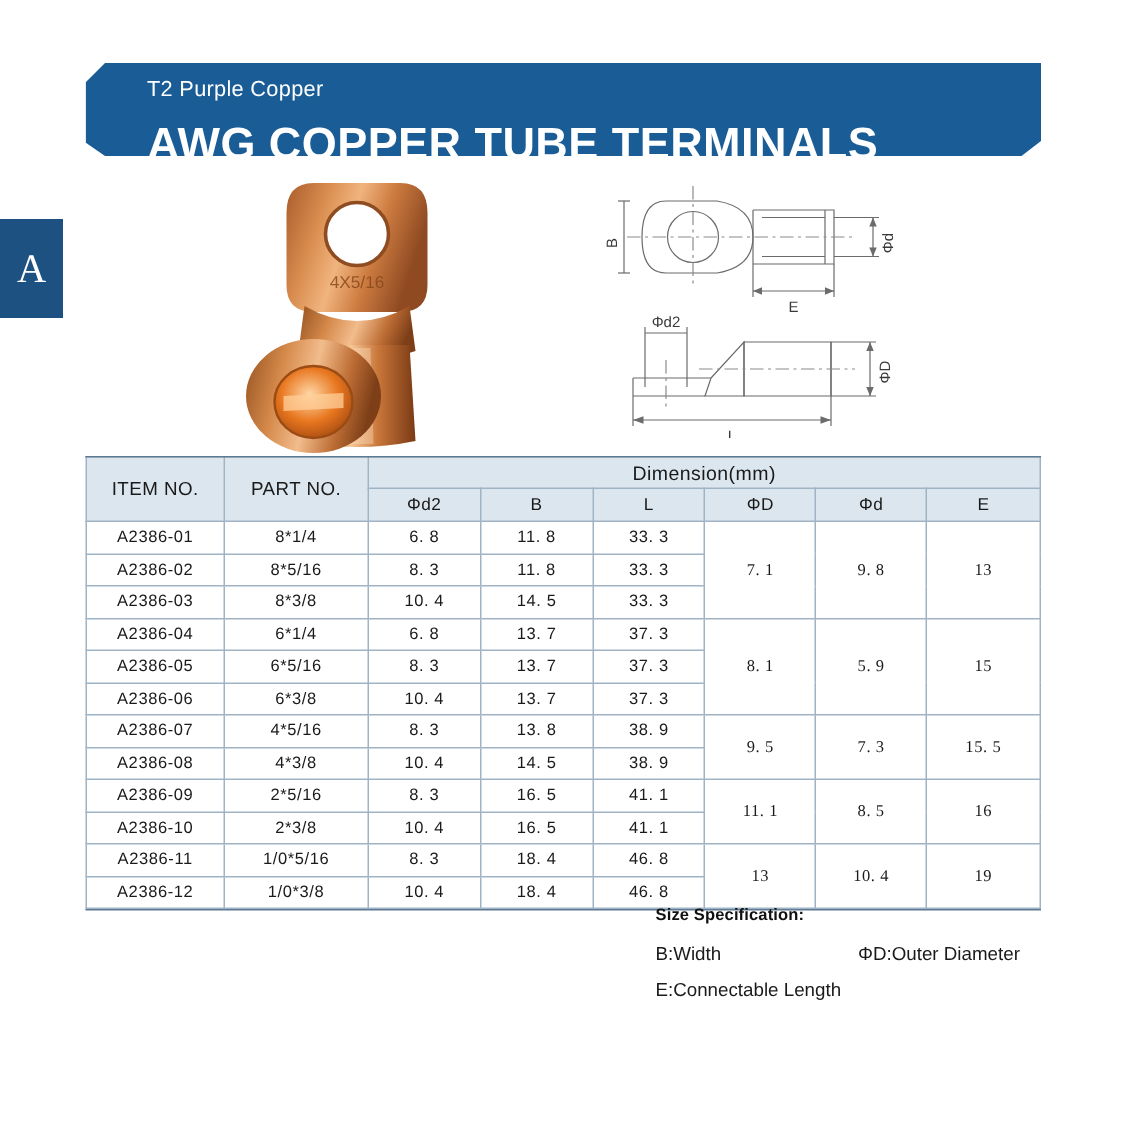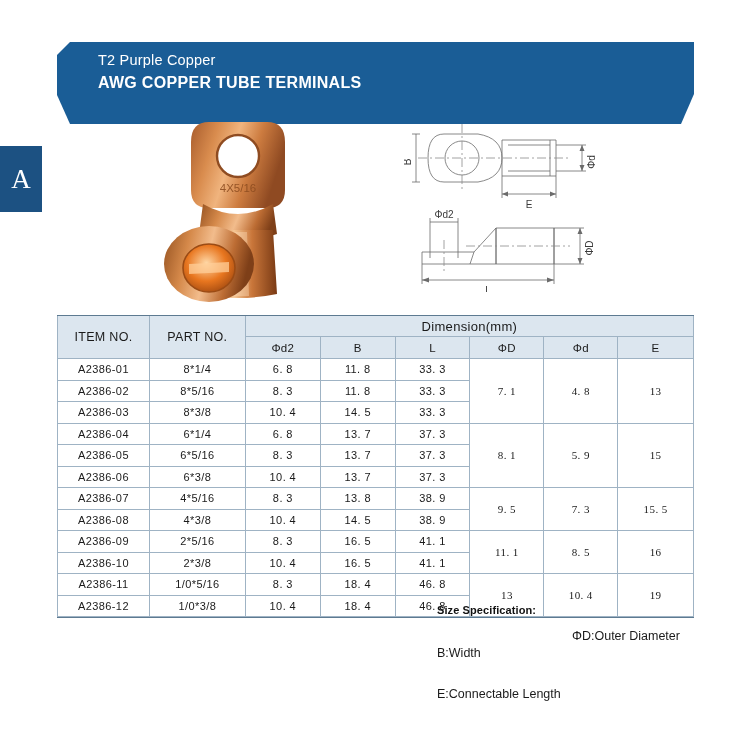--- a/index.html
+++ b/index.html
@@ -20,53 +20,53 @@
     display:flex;align-items:center;justify-content:center;
   }
   .side-tab span{
     font-family:"Liberation Serif", serif;
     color:#ffffff;font-size:27px;line-height:1;
   }
 
   
   .banner{
     position:absolute;left:57px;top:42px;
-    width:637px;height:82px;
+    width:637px;height:62px;
     background:#1a5d96;
     -webkit-clip-path:polygon(13px 0,100% 0,100% 52px,624px 100%,13px 100%,0 53px,0 13px);
     clip-path:polygon(13px 0,100% 0,100% 52px,624px 100%,13px 100%,0 53px,0 13px);
     box-sizing:border-box;
     padding:9px 0 0 41px;
   }
   .banner-sub{
     color:#ffffff;font-size:14.5px;letter-spacing:.2px;
     line-height:18px;font-weight:400;
   }
   .banner-title{
-    color:#ffffff;font-size:16px;font-weight:bold;
-    letter-spacing:.3px;line-height:28px;margin-top:0;
+    color:#ffffff;font-size:30px;font-weight:bold;
+    letter-spacing:.3px;line-height:28px;margin-top:14px;
   }
 
   
   .photo{
     position:absolute;left:163px;top:112px;
     width:178px;height:190px;
   }
   .photo svg{display:block;}
 
   
   .drawings{
     position:absolute;left:404px;top:112px;
     width:300px;height:180px;
   }
   .drawings svg{display:block;}
 
   
   .table-wrap{
-    position:absolute;left:57px;top:315px;
+    position:absolute;left:57px;top:304px;
     width:634px;
   }
   table.spec{
     border-collapse:collapse;
     width:637px;
     font-size:11px;
     color:#1a1a1a;
   }
   table.spec th,table.spec td{
     border:1px solid #9fb3c4;
@@ -114,21 +114,21 @@
     font-size:11px;font-weight:bold;color:#111;
     letter-spacing:.1px;
   }
   .spec-rows{display:block;}
   .spec-row{
     display:flex;
     margin-bottom:10px;
     font-size:12.5px;
     color:#1a1a1a;
   }
-  .spec-row .left{width:135px;margin-top:17px;}
+  .spec-row .left{width:135px;}
   .spec-row .right{width:165px;}
 </style>
 </head>
 <body>
 
 <div class="side-tab">
   <span>A</span>
 </div>
 
 <div class="banner">
@@ -277,21 +277,21 @@
       </tr>
     </thead>
     <tbody id="table-body">
         <tr>
           <td class="c-item">A2386-01</td>
           <td class="c-part">8*1/4</td>
           <td class="c-d2">6. 8</td>
           <td class="c-b">11. 8</td>
           <td class="c-l">33. 3</td>
           <td class="c-bigD merged" rowspan="3">7. 1</td>
-          <td class="c-smd merged" rowspan="3">4. 8</td>
+          <td class="c-smd merged" rowspan="3">9. 8</td>
           <td class="c-e merged" rowspan="3">13</td>
         </tr>
         <tr>
           <td class="c-item">A2386-02</td>
           <td class="c-part">8*5/16</td>
           <td class="c-d2">8. 3</td>
           <td class="c-b">11. 8</td>
           <td class="c-l">33. 3</td>
         </tr>
         <tr>

